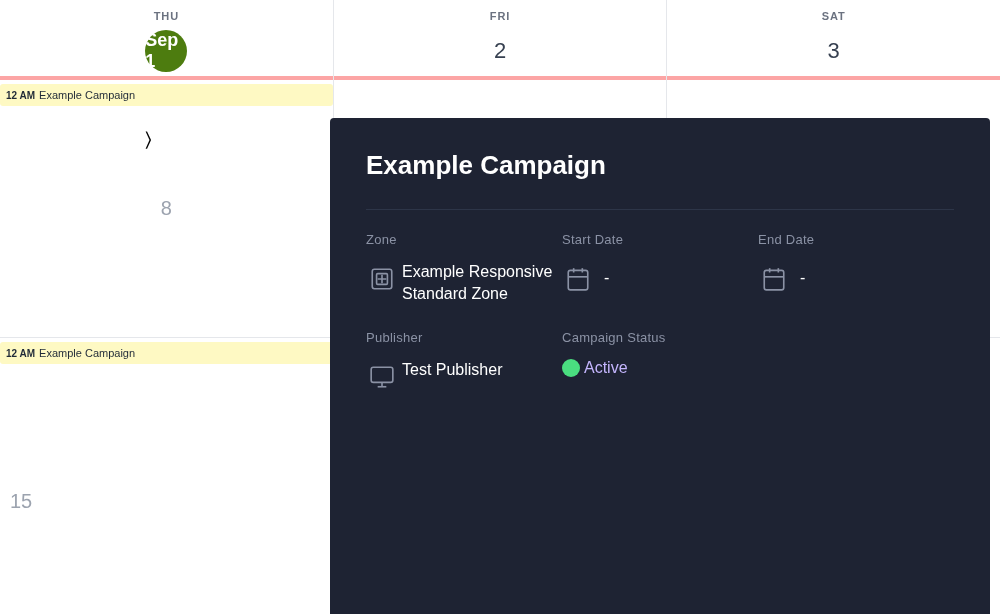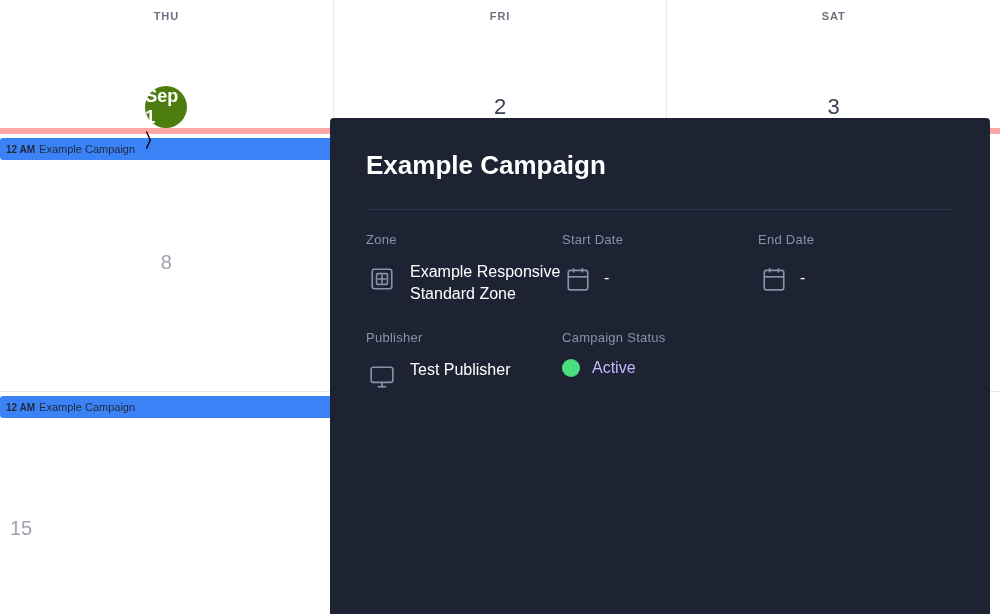--- a/index.html
+++ b/index.html
@@ -61,21 +61,21 @@
     }
 
     .day-number.today {
       background: #4d7c0f;
       color: #fff;
       font-weight: 600;
       font-size: 18px;
     }
 
     .event-bar {
-      background: #3b82f6;
+      background: #fef9c3;
       color: #1f2937;
       font-size: 11px;
       font-weight: 500;
       padding: 3px 6px;
       border-radius: 3px;
       position: absolute;
       left: 0;
       right: 0;
       top: 4px;
       height: 22px;
@@ -103,27 +103,26 @@
       display: flex;
       align-items: center;
       justify-content: center;
       font-size: 20px;
       color: #9ca3af;
       border-radius: 50%;
     }
 
     
     .section-top {
-      height: 134px;
-      border-bottom: 6px solid #fca5a5;
+      height: 80px;
+      border-bottom: 4px solid #fca5a5;
       display: flex;
       flex-direction: column;
       align-items: center;
       padding-top: 10px;
-      justify-content: space-between;
     }
 
     .section-middle {
       height: 258px;
       border-bottom: 1px solid #e5e7eb;
       position: relative;
     }
 
     .section-bottom {
       flex: 1;
@@ -171,21 +170,21 @@
       font-size: 13px;
       color: #8b92a5;
       font-weight: 500;
       margin-bottom: 14px;
       letter-spacing: 0.02em;
     }
 
     .panel-section-value {
       display: flex;
       align-items: flex-start;
-      gap: 12px;
+      gap: 4px;
     }
 
     .panel-icon {
       width: 32px;
       height: 32px;
       display: flex;
       align-items: center;
       justify-content: center;
       flex-shrink: 0;
       margin-top: 2px;

